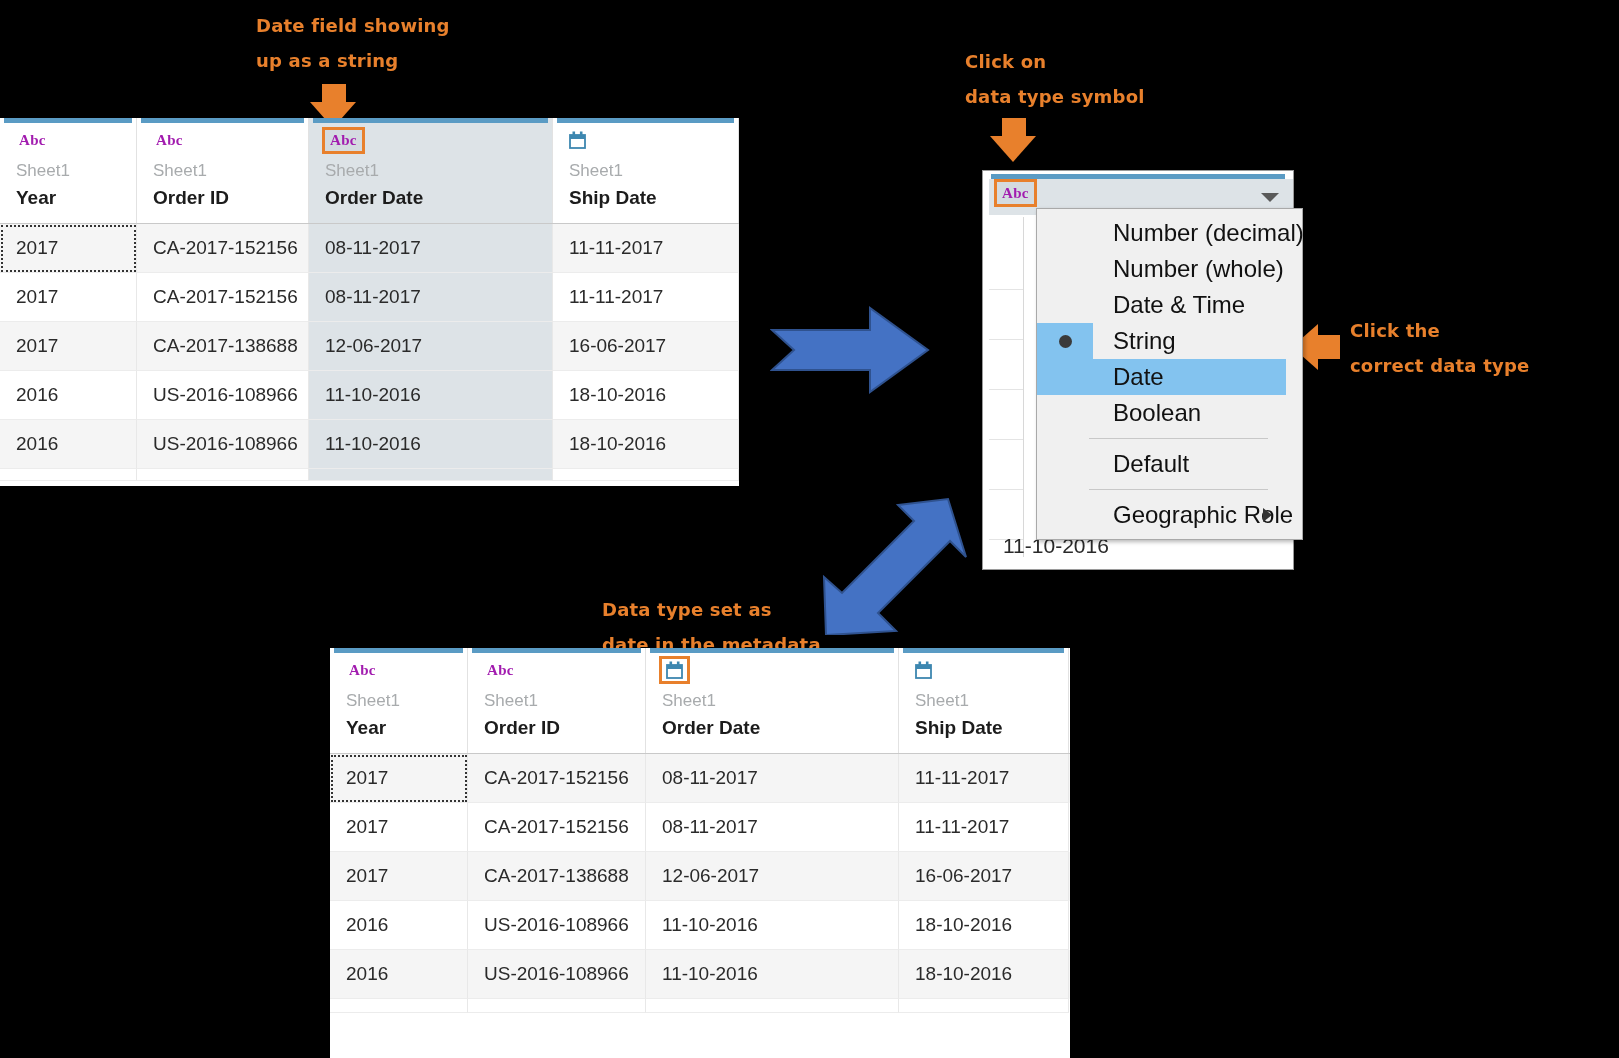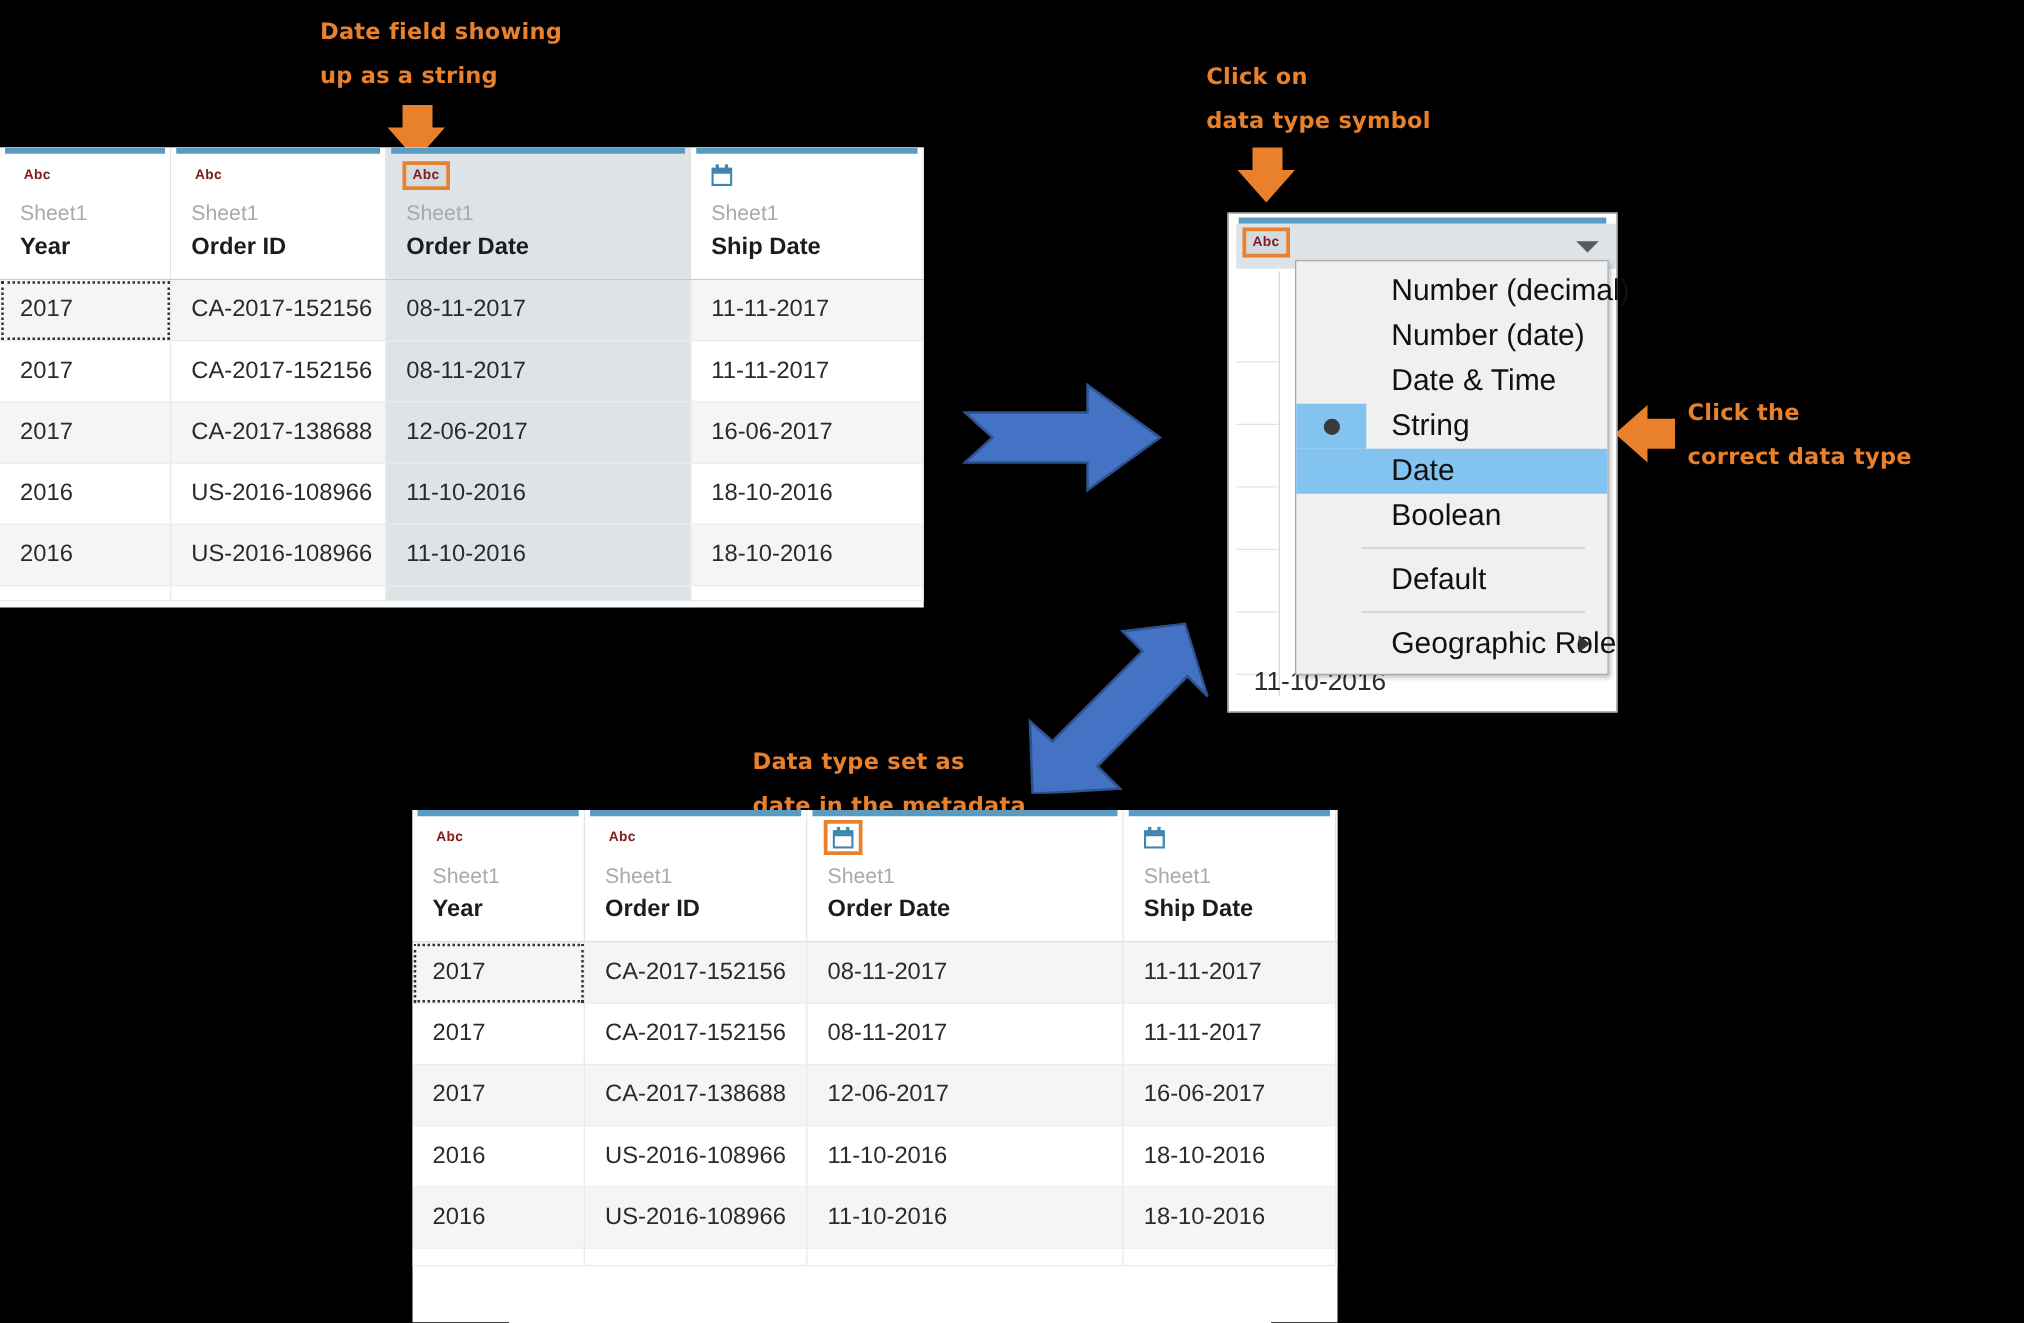--- a/index.html
+++ b/index.html
@@ -73,24 +73,24 @@
     background: #5a9bc4;
     margin: 0 4px 0 4px;
   }
   .col-type {
     height: 34px;
     display: flex;
     align-items: center;
     padding-left: 16px;
   }
   .type-abc {
-    font-family: Liberation Sans, sans-serif;
-    font-size: 11px;
+    font-family: Liberation Serif, serif;
+    font-size: 15px;
     font-weight: bold;
-    color: #7f1d1d;
+    color: #a21caf;
     letter-spacing: 0.3px;
     line-height: 1;
     padding: 2px 3px;
   }
   .type-box {
     outline: 3px solid #E8802C;
     background: #d4dbe0;
     padding: 3px 5px;
   }
   .type-box-plain {
@@ -174,21 +174,21 @@
     font-size: 21px;
     color: #2a2a2a;
     font-family: "Liberation Sans", sans-serif;
   }
 
   .menu {
     position: absolute;
     background: #f0f0f0;
     border: 1px solid #a9a9a9;
     box-shadow: 2px 2px 4px rgba(0,0,0,0.28);
-    padding: 6px 0 6px 0;
+    padding: 6px 16px 6px 0;
   }
   .menu-item {
     position: relative;
     display: flex;
     align-items: center;
     height: 36px;
     font-size: 24px;
     color: #111111;
     font-family: "Liberation Sans", sans-serif;
     padding-left: 76px;
@@ -380,21 +380,21 @@
   <div class="mid-ghost-rowline" style="left:6px; top:368px; width:34px;"></div>
 
   <div class="mid-date-text" style="left:20px; top:363px;">11-10-2016</div>
 </div>
 
 <div class="menu" style="left:1036px; top:208px; width:249px;">
   <div class="menu-item">
     <span>Number (decimal)</span>
   </div>
   <div class="menu-item">
-    <span>Number (date)</span>
+    <span>Number (whole)</span>
   </div>
   <div class="menu-item">
     <span>Date &amp; Time</span>
   </div>
   <div class="menu-item">
     <span class="menu-bullet-cell bl">
       <span class="menu-dot"></span>
     </span>
     <span>String</span>
   </div>

